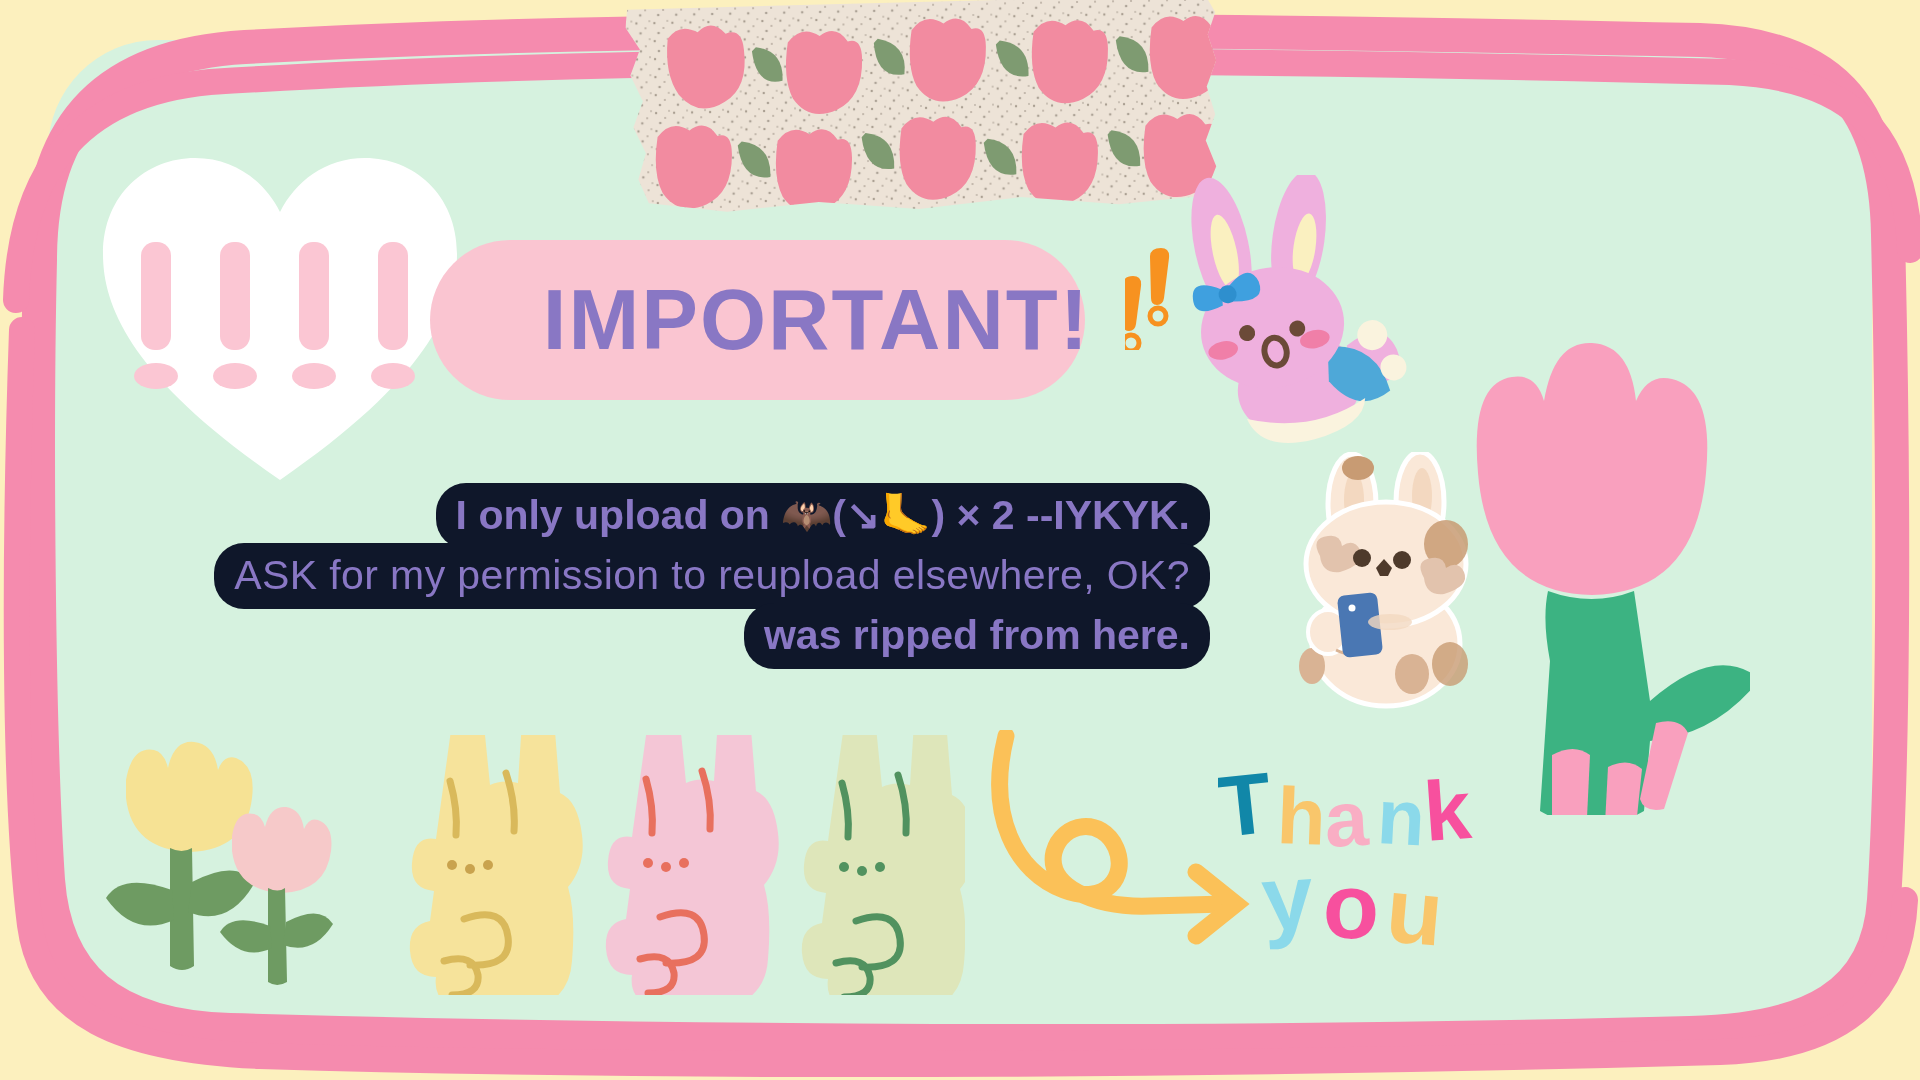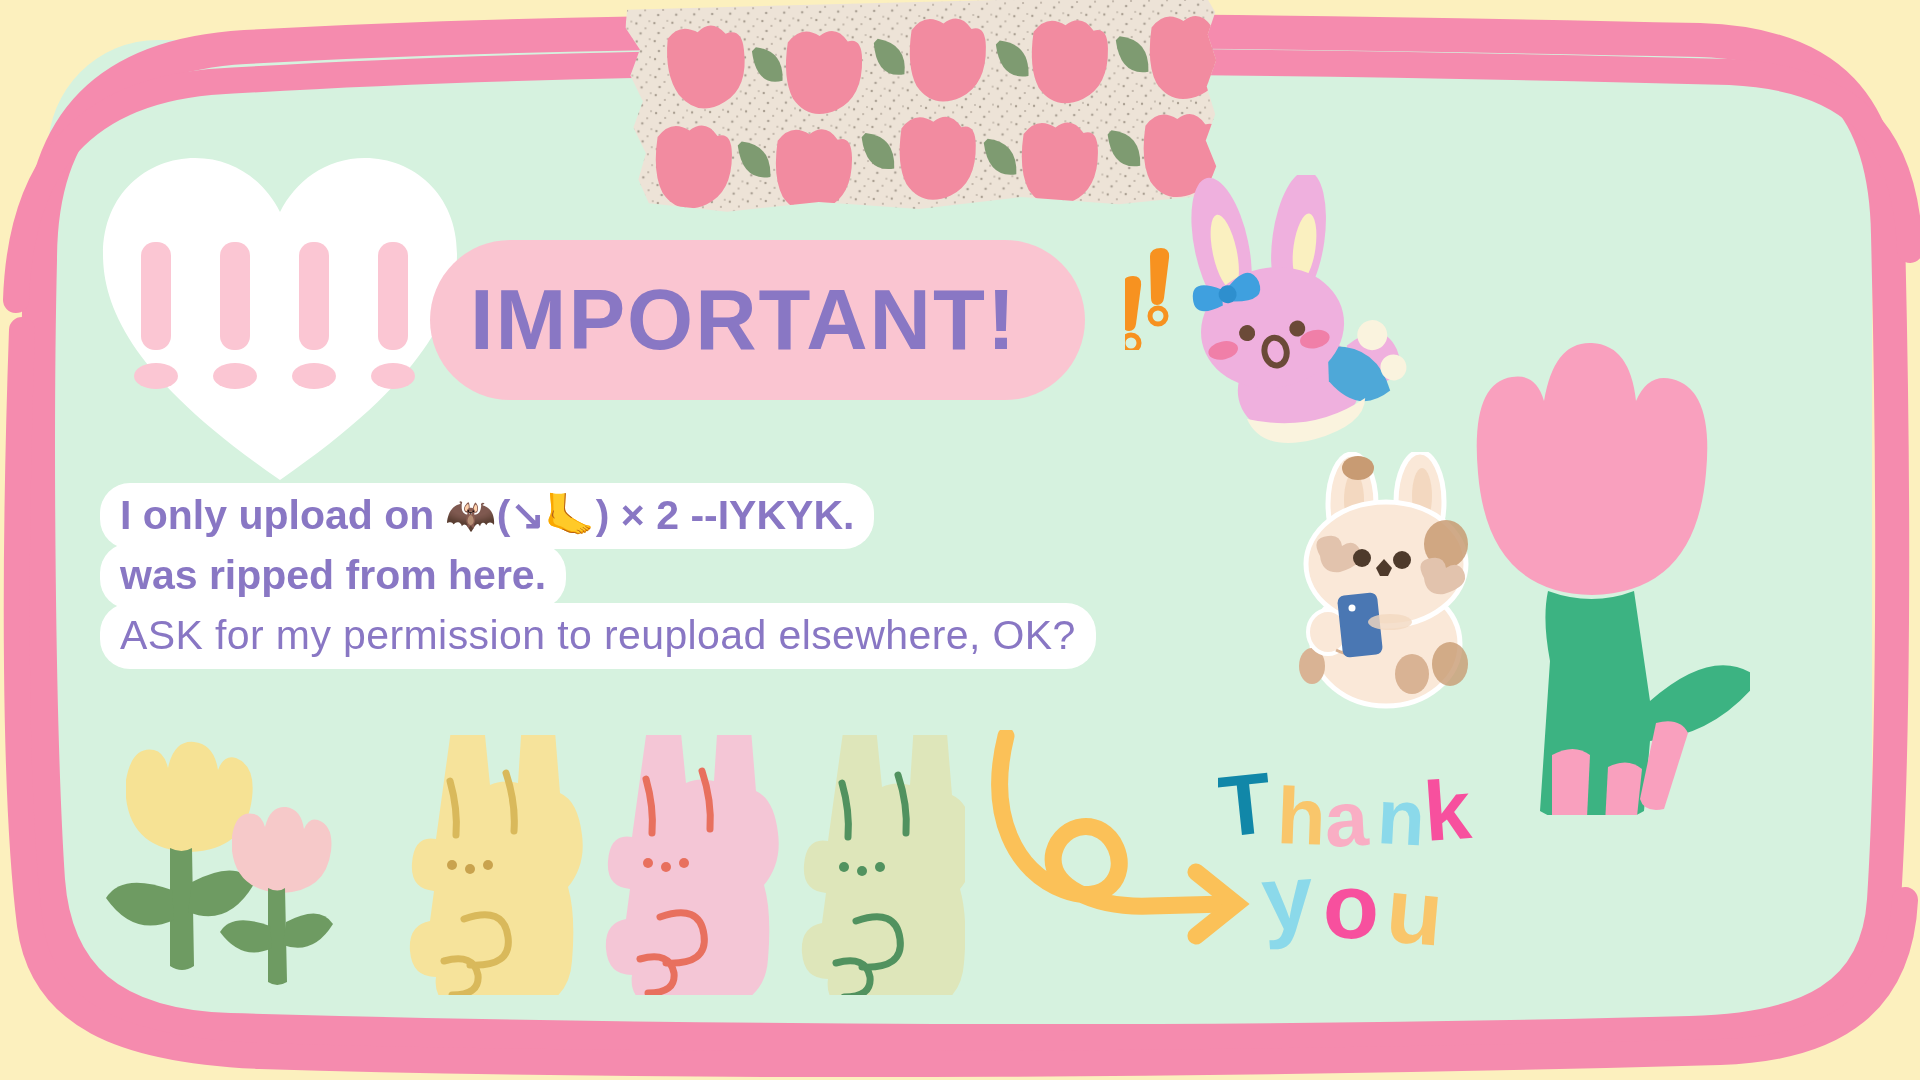--- a/index.html
+++ b/index.html
@@ -1,21 +1,21 @@
 <!DOCTYPE html>
 <html><head>
 <meta charset="utf-8">
 <style>
   html,body{margin:0;padding:0;}
   body{
     width:1920px;height:1080px;overflow:hidden;
     background:#FCF0BE;
     font-family:"Liberation Sans",sans-serif;
   }
-  .stage{position:relative;width:1920px;height:1080px;}
+  .stage{position:relative;width:1920px;height:1080px;text-align:right;}
 
   
   .card{
     position:absolute;left:48px;top:40px;width:1824px;height:985px;
     background:#D6F2DF;border-radius:110px;
   }
 
   
   .frame{position:absolute;inset:0;pointer-events:none;}
   .frame svg{position:absolute;left:0;top:0;}
@@ -41,21 +41,21 @@
   }
 
   
   .msg{
     position:absolute;left:100px;top:485px;width:1110px;
     font-size:41px;font-weight:bold;color:#8977C4;
     line-height:60px;
   }
   .msg .ln{display:block;margin-bottom:0px;}
   .msg .hl{
-    background:#ffffff;
+    background:#0f172a;
     border-radius:30px;
     padding:9px 20px 11px 20px;
     box-decoration-break:clone;
     -webkit-box-decoration-break:clone;
     white-space:pre;
   }
   .msg .ln4 .hl{font-weight:500;letter-spacing:.4px;}
 
   
   .dec{position:absolute;}
@@ -158,22 +158,22 @@
         <ellipse cx="298" cy="226" rx="22" ry="13"></ellipse>
       </g>
     </svg>
   </div>
 
   <div class="important-band"></div>
   <div class="important-text">IMPORTANT!</div>
 
   <div class="msg">
     <span class="ln ln1"><span class="hl">I only upload on 🦇(↘🦶) × 2 --IYKYK.</span></span>
+    <span class="ln ln4"><span class="hl">ASK for my permission to reupload elsewhere, OK?</span></span>
     <span class="ln ln3"><span class="hl">was ripped from here.</span></span>
-    <span class="ln ln4"><span class="hl">ASK for my permission to reupload elsewhere, OK?</span></span>
   </div>
 
   <div class="dec excl">
     <svg width="70" height="110" viewBox="0 0 70 110">
       <g fill="#F79220">
         <path d="M36 8 q9 0 8 10 l-5 40 q-1 7 -7 7 q-6 0 -6 -7 l-1 -41 q0 -9 11 -9z"></path>
         <circle cx="33" cy="76" r="8" fill="none" stroke="#F79220" stroke-width="5"></circle>
         <path d="M8 36 q9 0 8 10 l-5 38 q-1 7 -7 7 q-6 0 -6 -7 l0 -39 q0 -9 10 -9z"></path>
         <circle cx="6" cy="103" r="8" fill="none" stroke="#F79220" stroke-width="5"></circle>
       </g>

